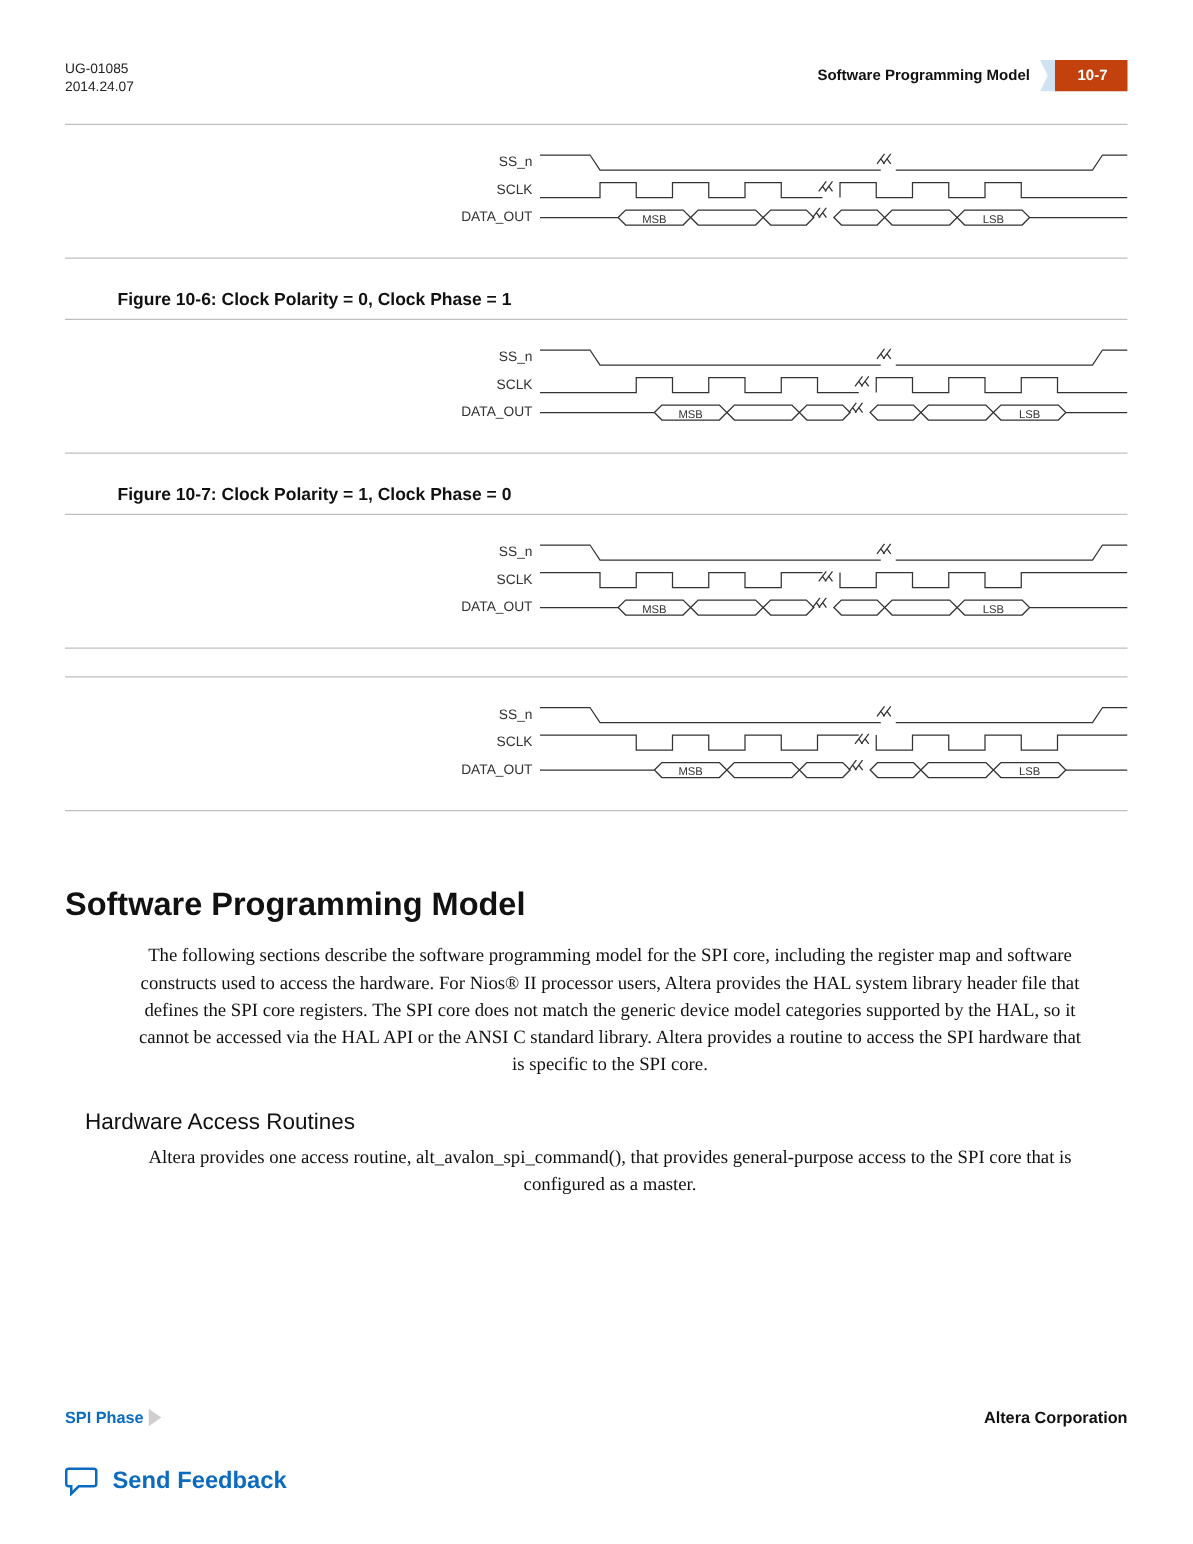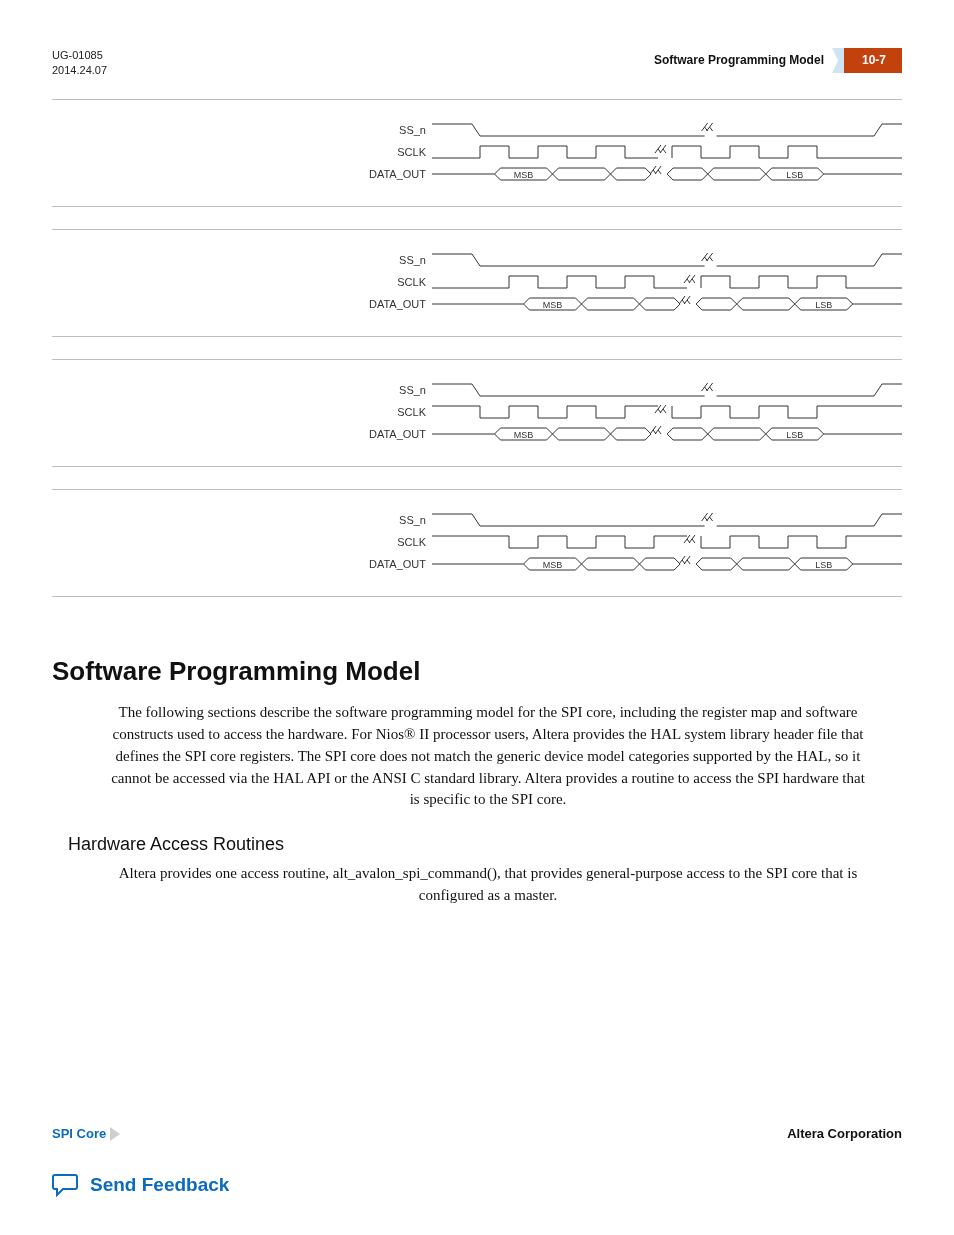--- a/index.html
+++ b/index.html
@@ -137,20 +137,21 @@
           <path d="M235.1 8 l6 -6 h28.599999999999994 l6 6 l-6 6 h-28.599999999999994 z" stroke="#333" fill="none"></path>
           <path d="M275.7 8 l6 -6 h46 l6 6 l-6 6 h-46 z" stroke="#333" fill="none"></path>
           <path d="M333.7 8 l6 -6 h46 l6 6 l-6 6 h-46 z" stroke="#333" fill="none"></path>
           <text x="362.7" y="12" font-family="Arial" font-size="9" text-anchor="middle" fill="#333">LSB</text>
           <path d="M391.7 8 H470" stroke="#333" fill="none"></path>
         </svg>
     </div>
     </div>
     <hr class="fig-rule">
 
+    <div class="fig-caption">Figure 10-6: Clock Polarity = 0, Clock Phase = 1</div>
     <hr class="fig-rule">
     <div class="timing-wrapper">
 
     <div class="timing-row">
       <div class="sig-label">SS_n</div>
       <svg class="sig-svg" width="470" height="18">
           <path d="M0 2 H40 L48 14 H272.59999999999997" stroke="#333" fill="none"></path>
           <path d="M269.59999999999997 9 l3 -4 l3 4 m-3 -4 l3 -4" stroke="#333" fill="none"></path>
           <path d="M274.59999999999997 9 l3 -4 l3 4 m-3 -4 l3 -4" stroke="#333" fill="none"></path>
           <path d="M284.59999999999997 14 H442 L450 2 H470" stroke="#333" fill="none"></path>
@@ -180,20 +181,21 @@
           <path d="M264.1 8 l6 -6 h28.599999999999994 l6 6 l-6 6 h-28.599999999999994 z" stroke="#333" fill="none"></path>
           <path d="M304.70000000000005 8 l6 -6 h46 l6 6 l-6 6 h-46 z" stroke="#333" fill="none"></path>
           <path d="M362.70000000000005 8 l6 -6 h46 l6 6 l-6 6 h-46 z" stroke="#333" fill="none"></path>
           <text x="391.70000000000005" y="12" font-family="Arial" font-size="9" text-anchor="middle" fill="#333">LSB</text>
           <path d="M420.70000000000005 8 H470" stroke="#333" fill="none"></path>
         </svg>
     </div>
     </div>
     <hr class="fig-rule">
 
+    <div class="fig-caption">Figure 10-7: Clock Polarity = 1, Clock Phase = 0</div>
     <hr class="fig-rule">
     <div class="timing-wrapper">
 
     <div class="timing-row">
       <div class="sig-label">SS_n</div>
       <svg class="sig-svg" width="470" height="18">
           <path d="M0 2 H40 L48 14 H272.59999999999997" stroke="#333" fill="none"></path>
           <path d="M269.59999999999997 9 l3 -4 l3 4 m-3 -4 l3 -4" stroke="#333" fill="none"></path>
           <path d="M274.59999999999997 9 l3 -4 l3 4 m-3 -4 l3 -4" stroke="#333" fill="none"></path>
           <path d="M284.59999999999997 14 H442 L450 2 H470" stroke="#333" fill="none"></path>
@@ -278,21 +280,21 @@
 <p class="body-para">The following sections describe the software programming model for the SPI core, including the register map and software constructs used to access the hardware. For Nios® II processor users, Altera provides the HAL system library header file that defines the SPI core registers. The SPI core does not match the generic device model categories supported by the HAL, so it cannot be accessed via the HAL API or the ANSI C standard library. Altera provides a routine to access the SPI hardware that is specific to the SPI core.</p>
 
 <h2 class="section-h2">Hardware Access Routines</h2>
 <p class="body-para">
   <span>Altera provides one access routine, </span><span class="routine-text">alt_avalon_spi_command()</span><span>, that provides general-purpose access to the SPI core that is configured as a master.</span>
 </p>
 
 <div class="footer">
   <div class="footer-row">
     <span class="footer-left">
-      <span>SPI Core</span>
+      <span>SPI Phase</span>
       <span class="footer-chevron"></span>
     </span>
     <span class="footer-right">Altera Corporation</span>
   </div>
   <div class="feedback">
     <span class="feedback-icon">
       <svg width="28" height="24" viewBox="0 0 28 24">
         <path d="M3 2 h20 a2 2 0 0 1 2 2 v10 a2 2 0 0 1 -2 2 h-12 l-6 6 v-6 h-2 a2 2 0 0 1 -2 -2 v-10 a2 2 0 0 1 2 -2 z" fill="none" stroke="#0a6bbf" stroke-width="2"></path>
       </svg>
     </span>

